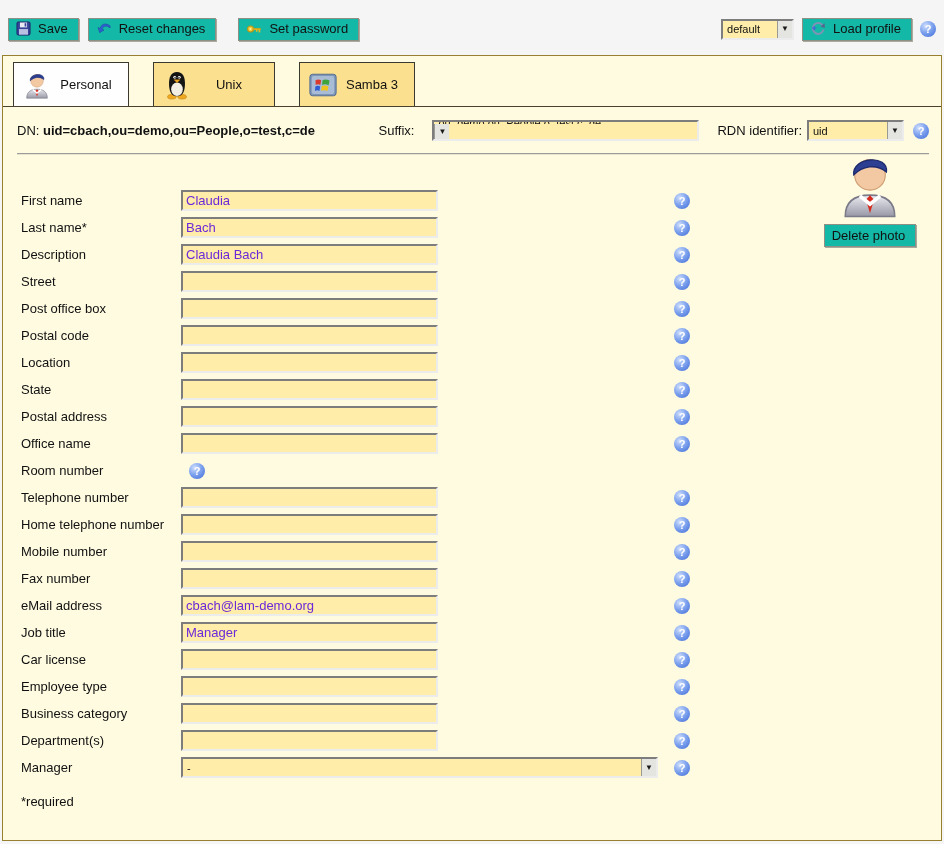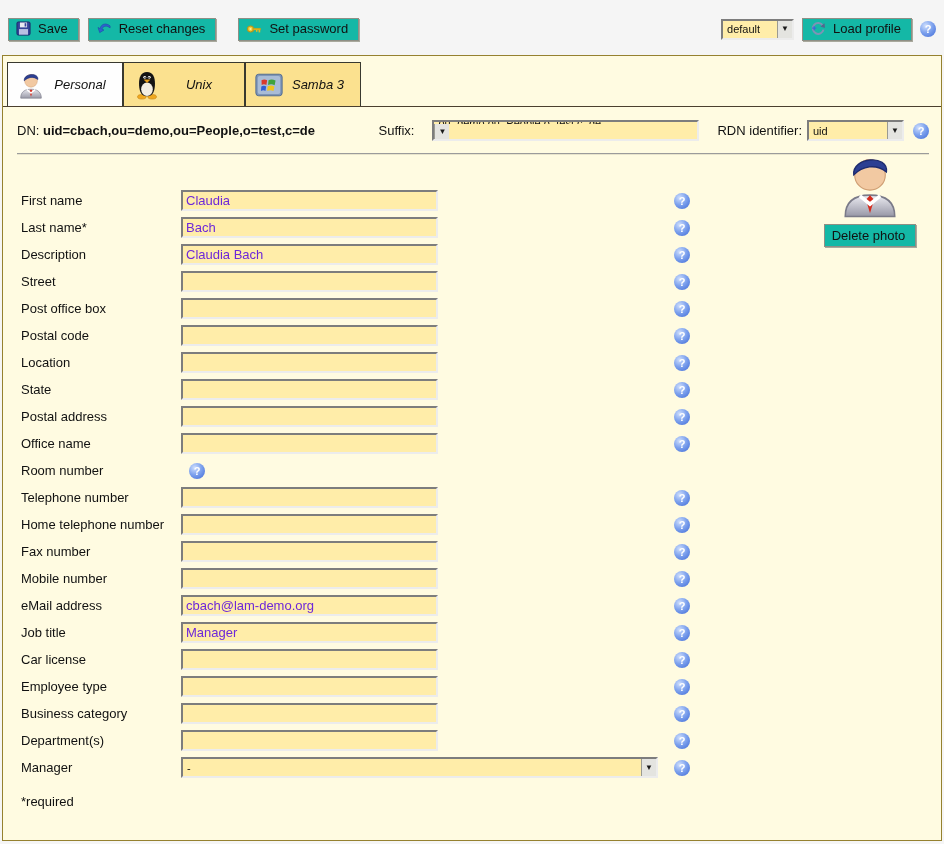--- a/index.html
+++ b/index.html
@@ -66,23 +66,23 @@
   .main-box {
     margin: 0 2px 2px 2px;
     border: 1px solid #95812F;
     background: #FFFBE1;
     min-height: 786px;
     position: relative;
   }
 
   
   .tab-bar {
-    padding: 6px 0 0 4px;
+    padding: 6px 0 0 10px;
     border-bottom: 1px solid #4B3F2E;
-    display: flex; gap: 0; font-style: italic;
+    display: flex; gap: 24px;
   }
   .tab {
     display: inline-flex; align-items: center;
     width: 116px; height: 44px;
     padding: 0 8px;
     border: 1px solid #39392F; border-bottom: none;
     background: #FBE18F;
     cursor: pointer;
   }
   .tab.active { background: #FEFEFE; }
@@ -355,29 +355,29 @@
 
   <div class="row">
     <span class="row-label">Home telephone number</span>
     <span class="row-zone">
             <input class="tf" type="text" style="">
           </span>
     <span class="help"></span>
   </div>
 
   <div class="row">
+    <span class="row-label">Mobile number</span>
+    <span class="row-zone">
+            <input class="tf" type="text" style="">
+          </span>
+    <span class="help"></span>
+  </div>
+
+  <div class="row">
     <span class="row-label">Fax number</span>
-    <span class="row-zone">
-            <input class="tf" type="text" style="">
-          </span>
-    <span class="help"></span>
-  </div>
-
-  <div class="row">
-    <span class="row-label">Mobile number</span>
     <span class="row-zone">
             <input class="tf" type="text" style="">
           </span>
     <span class="help"></span>
   </div>
 
   <div class="row">
     <span class="row-label">eMail address</span>
     <span class="row-zone">
             <input class="tf" type="text" value="cbach@lam-demo.org" style="">

